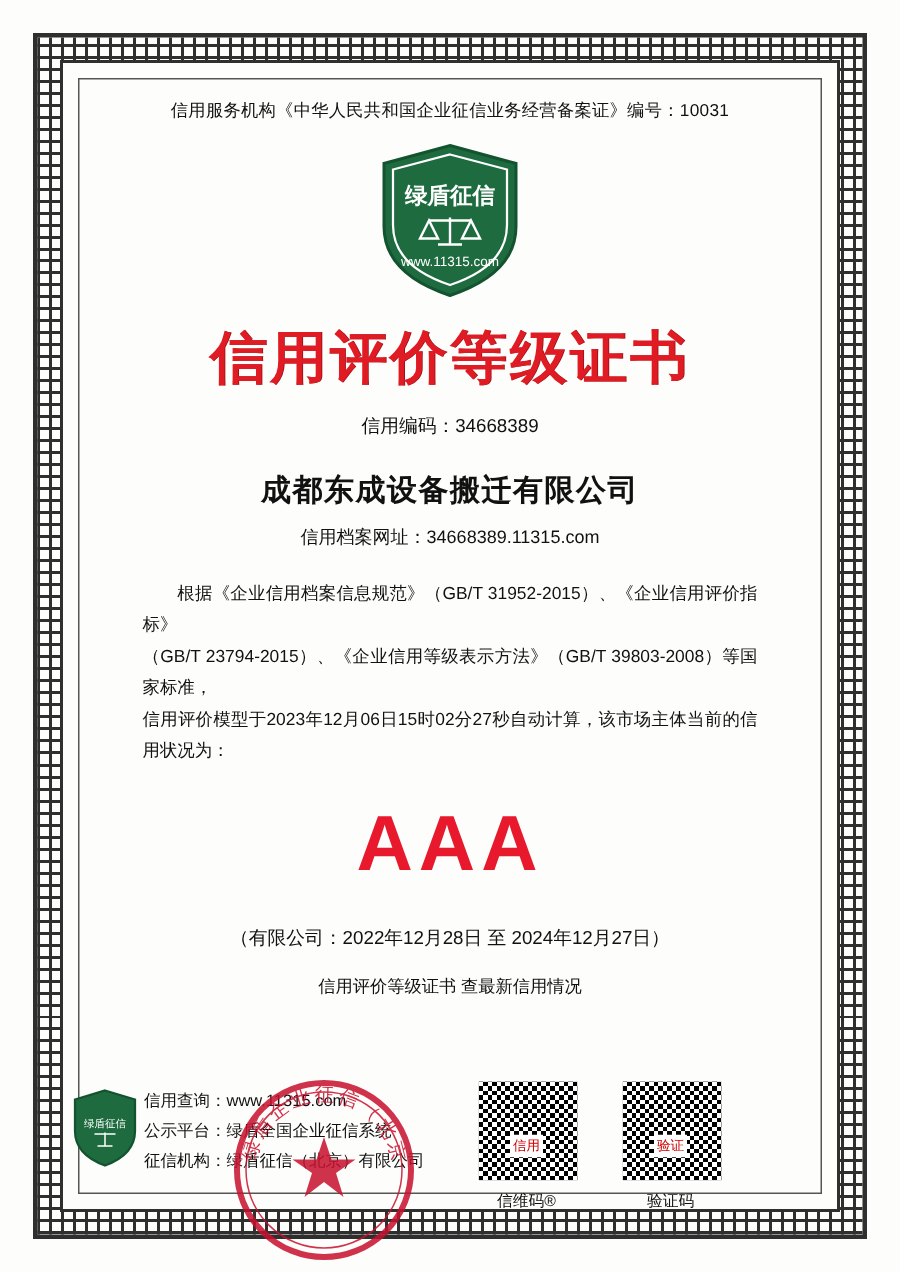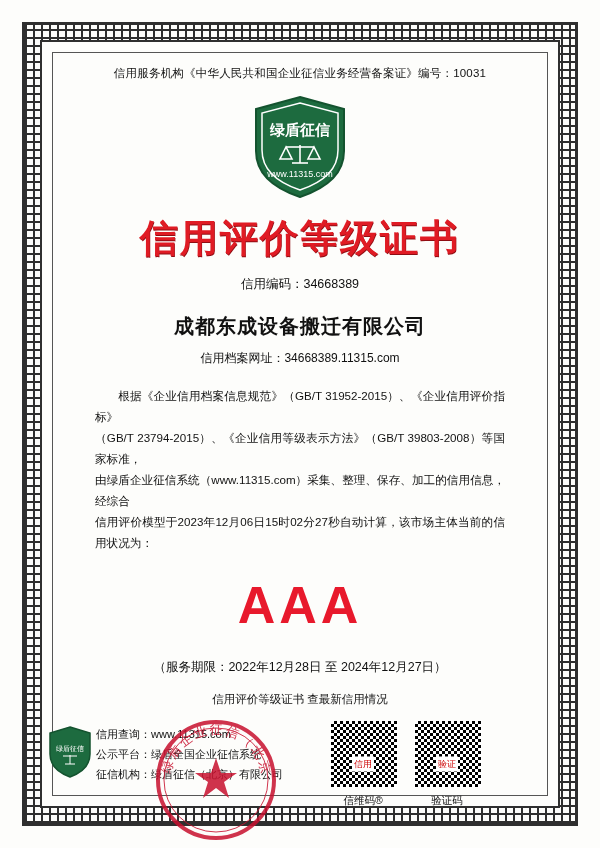--- a/index.html
+++ b/index.html
@@ -179,21 +179,21 @@
     height: 132px;
     opacity: 0.85;
     pointer-events: none;
   }
 
   .qr-block {
     position: absolute;
     width: 66px;
     text-align: center;
   }
-  .qr-a { left: 330px; top: 0px; }
+  .qr-a { left: 318px; top: 0px; }
   .qr-b { left: 414px; top: 0px; }
   .qr-img {
     width: 66px;
     height: 66px;
     background:
       repeating-linear-gradient(90deg, #000 0 3px, #fff 3px 6px),
       repeating-linear-gradient(0deg, #000 0 3px, #fff 3px 6px);
     background-blend-mode: difference;
     border: 1px solid #fff;
   }
@@ -246,27 +246,26 @@
 
     <div class="credit-no">信用编码：34668389</div>
 
     <div class="company">成都东成设备搬迁有限公司</div>
 
     <div class="archive-url">信用档案网址：34668389.11315.com</div>
 
     <div class="paragraph">
       <p class="indent">根据《企业信用档案信息规范》（GB/T 31952-2015）、《企业信用评价指标》</p>
       <p>（GB/T 23794-2015）、《企业信用等级表示方法》（GB/T 39803-2008）等国家标准，</p>
-      <p>由绿盾企业征信系统（www.11315.com）采集、整理、保存、加工的信用信息，经综合</p>
       <p>信用评价模型于2023年12月06日15时02分27秒自动计算，该市场主体当前的信用状况为：</p>
     </div>
 
     <div class="grade">AAA</div>
 
-    <div class="validity">（服务期限：2022年12月28日 至 2024年12月27日）</div>
+    <div class="validity">（有限公司：2022年12月28日 至 2024年12月27日）</div>
 
     <div class="scan-tip">信用评价等级证书  查最新信用情况</div>
 
   </div>
 
   <div class="bottom">
 
     <svg class="mini-shield" viewBox="0 0 44 52">
       <path d="M22 1 L42 7 L42 28 C42 40 33 47 22 51 C11 47 2 40 2 28 L2 7 Z" fill="#1d6b3f" stroke="#14532f" stroke-width="1.5"></path>
       <text x="22" y="25" text-anchor="middle" font-family="Liberation Sans, sans-serif" font-size="7" fill="#ffffff">绿盾征信</text>

